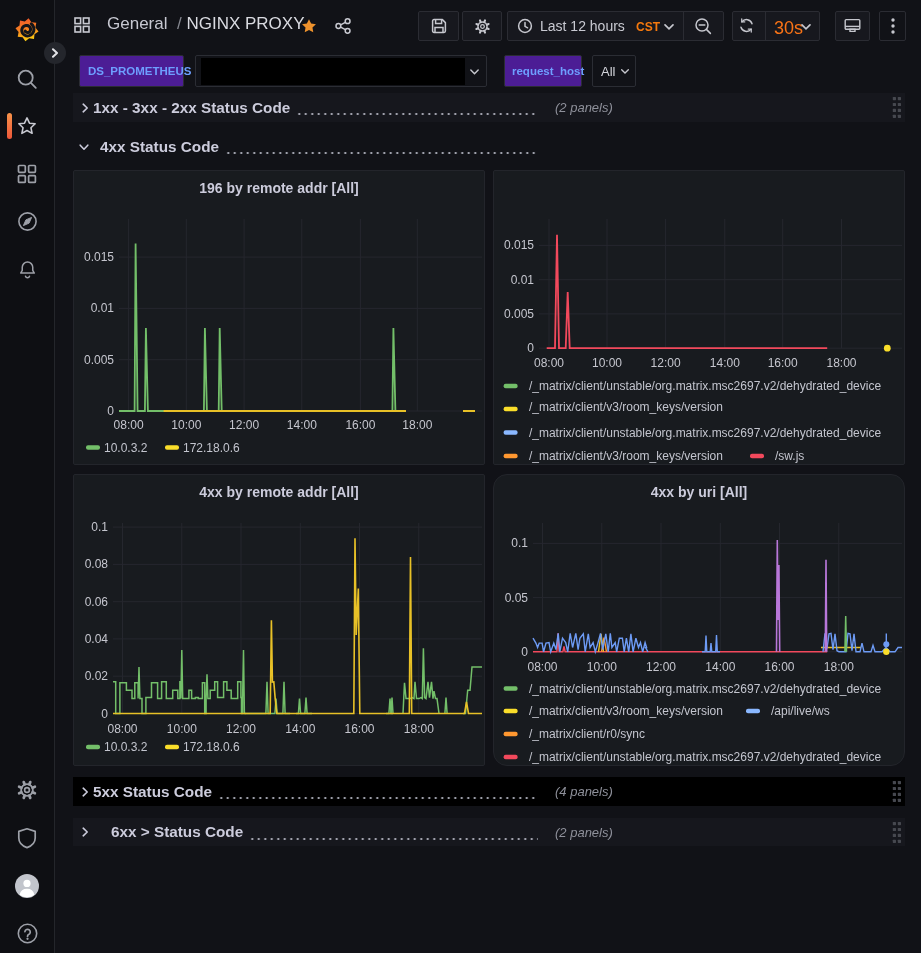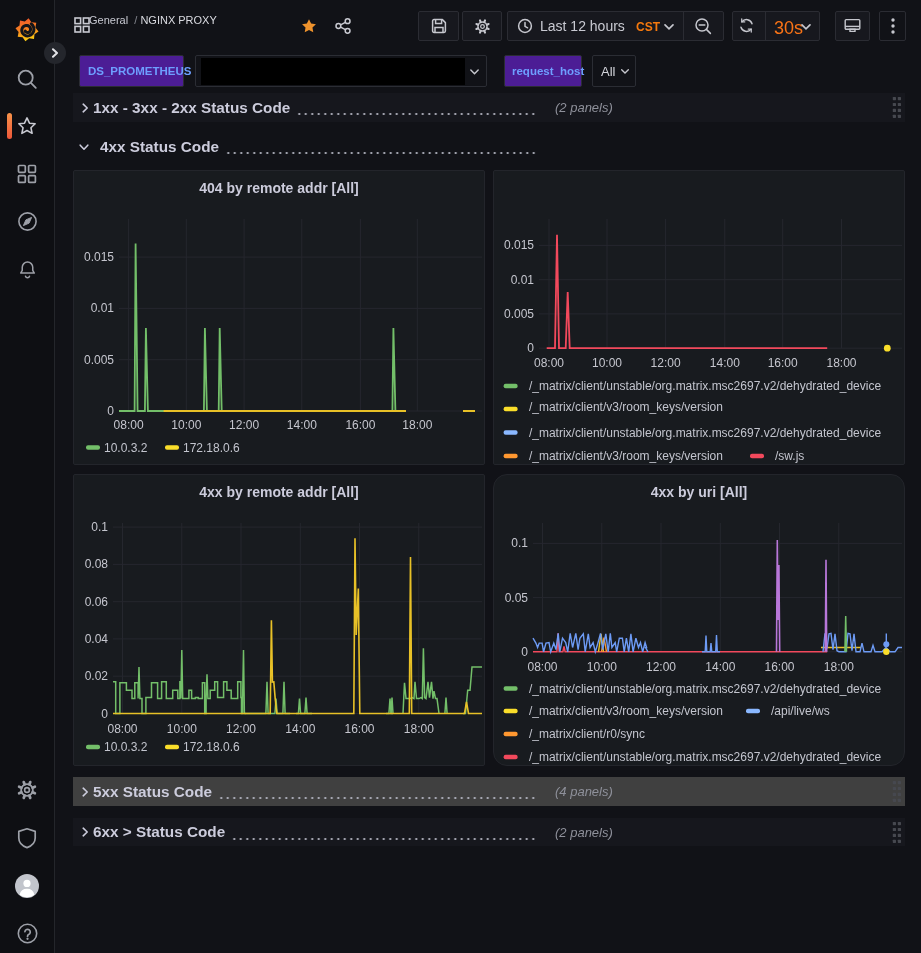--- a/index.html
+++ b/index.html
@@ -98,21 +98,21 @@
 </div>
 
 <div class="topnav"></div>
 
 <svg class="abs" style="left:74px;top:17px;" width="16" height="16" viewBox="0 0 16 16" fill="none" stroke="#C9CAD2" stroke-width="1.6">
   <rect x="1" y="1" width="5.6" height="5.6"></rect>
     <rect x="9.4" y="1" width="5.6" height="5.6"></rect>
   <rect x="1" y="9.4" width="5.6" height="5.6"></rect>
     <rect x="9.4" y="9.4" width="5.6" height="5.6"></rect>
 </svg>
-<div class="abs" style="left:89px;top:14px;font-size:11px;color:#C7C8D1;">General&nbsp; <span style="color:#85878f;">/</span> <span style="color:#DADBE1;">NGINX PROXY</span></div>
+<div class="abs" style="left:107px;top:14px;font-size:17px;color:#C7C8D1;">General&nbsp; <span style="color:#85878f;">/</span> <span style="color:#DADBE1;">NGINX PROXY</span></div>
 
 <svg class="abs" style="left:301px;top:18px;" width="16" height="16" viewBox="0 0 24 24">
   <path fill="#EE922D" d="M12 1.8 L15.2 8.3 L22.4 9.3 L17.2 14.3 L18.4 21.4 L12 18 L5.6 21.4 L6.8 14.3 L1.6 9.3 L8.8 8.3 Z"></path>
 </svg>
 
 <svg class="abs" style="left:335px;top:18px;" width="16" height="16" viewBox="0 0 16 16" fill="none" stroke="#C9CAD2" stroke-width="1.5">
   <circle cx="12.6" cy="3.2" r="2.4"></circle>
     <circle cx="3.4" cy="8" r="2.4"></circle>
     <circle cx="12.6" cy="12.8" r="2.4"></circle>
   <path d="M5.6 6.9 L10.4 4.3 M5.6 9.1 L10.4 11.7"></path>
@@ -222,21 +222,21 @@
 </div>
 <div class="rowhdr" style="left:73px;top:132px;width:832px;height:29px;">
   <svg style="margin-left:5px;flex:0 0 auto;" width="12" height="12" viewBox="0 0 12 12" fill="none" stroke="#CCCCDC" stroke-width="1.6" stroke-linecap="round" stroke-linejoin="round">
       <path d="M2.2 4.2 L6 8.2 L9.8 4.2"></path>
     </svg>
   <span style="margin-left:10px;white-space:nowrap;">4xx Status Code</span>
   <div class="dots" style="flex:1 1 auto;margin:14px 0 0 6px;"></div>
   <div style="flex:0 0 auto;width:367px;"></div>
 
 </div>
-<div class="rowhdr" style="left:73px;top:777px;width:832px;height:29px;background:#404040;text-align:center;">
+<div class="rowhdr" style="left:73px;top:777px;width:832px;height:29px;background:#000000;text-align:center;">
   <svg style="margin-left:6px;flex:0 0 auto;" width="12" height="12" viewBox="0 0 12 12" fill="none" stroke="#CCCCDC" stroke-width="1.6" stroke-linecap="round" stroke-linejoin="round">
       <path d="M4.2 2.2 L8.2 6 L4.2 9.8"></path>
     </svg>
   <span style="margin-left:2px;white-space:nowrap;">5xx Status Code</span>
   <div class="dots" style="flex:1 1 auto;margin:14px 0 0 6px;"></div>
   <div style="flex:0 0 auto;width:367px;"></div>
   <span class="pcount">(4 panels)</span>
   <svg class="abs" style="right:3px;top:4px;" width="10" height="21" viewBox="0 0 10 21" fill="#46484F">
       <rect x="0.8" y="0.0" width="3.2" height="3.2" rx="0.6"></rect>
       <rect x="5.8" y="0.0" width="3.2" height="3.2" rx="0.6"></rect>
@@ -245,38 +245,38 @@
       <rect x="0.8" y="11.8" width="3.2" height="3.2" rx="0.6"></rect>
       <rect x="5.8" y="11.8" width="3.2" height="3.2" rx="0.6"></rect>
       <rect x="0.8" y="17.7" width="3.2" height="3.2" rx="0.6"></rect>
       <rect x="5.8" y="17.7" width="3.2" height="3.2" rx="0.6"></rect>
     </svg>
 </div>
 <div class="rowhdr" style="left:73px;top:818px;width:832px;height:28px;background:#16171D;">
   <svg style="margin-left:6px;flex:0 0 auto;" width="12" height="12" viewBox="0 0 12 12" fill="none" stroke="#CCCCDC" stroke-width="1.6" stroke-linecap="round" stroke-linejoin="round">
       <path d="M4.2 2.2 L8.2 6 L4.2 9.8"></path>
     </svg>
-  <span style="margin-left:2px;white-space:nowrap;">6xx &gt; Status Code</span>
+  <span style="margin-left:20px;white-space:nowrap;">6xx &gt; Status Code</span>
   <div class="dots" style="flex:1 1 auto;margin:14px 0 0 6px;"></div>
   <div style="flex:0 0 auto;width:367px;"></div>
   <span class="pcount">(2 panels)</span>
   <svg class="abs" style="right:3px;top:4px;" width="10" height="21" viewBox="0 0 10 21" fill="#46484F">
       <rect x="0.8" y="0.0" width="3.2" height="3.2" rx="0.6"></rect>
       <rect x="5.8" y="0.0" width="3.2" height="3.2" rx="0.6"></rect>
       <rect x="0.8" y="5.9" width="3.2" height="3.2" rx="0.6"></rect>
       <rect x="5.8" y="5.9" width="3.2" height="3.2" rx="0.6"></rect>
       <rect x="0.8" y="11.8" width="3.2" height="3.2" rx="0.6"></rect>
       <rect x="5.8" y="11.8" width="3.2" height="3.2" rx="0.6"></rect>
       <rect x="0.8" y="17.7" width="3.2" height="3.2" rx="0.6"></rect>
       <rect x="5.8" y="17.7" width="3.2" height="3.2" rx="0.6"></rect>
     </svg>
 </div>
 
 <div class="panel" style="left:73px;top:170px;width:412px;height:295px;">
- <div class="ptitle" style="top:9px;">404 by remote addr [All]</div>
+ <div class="ptitle" style="top:9px;">196 by remote addr [All]</div>
  <svg class="abs" style="left:0;top:0;" width="410" height="293" viewBox="0 0 410 293">
   <line x1="54.6" y1="48" x2="54.6" y2="240" stroke="#25272E" stroke-width="1"></line>
 <line x1="112.3" y1="48" x2="112.3" y2="240" stroke="#25272E" stroke-width="1"></line>
 <line x1="170.1" y1="48" x2="170.1" y2="240" stroke="#25272E" stroke-width="1"></line>
 <line x1="227.8" y1="48" x2="227.8" y2="240" stroke="#25272E" stroke-width="1"></line>
 <line x1="286.4" y1="48" x2="286.4" y2="240" stroke="#25272E" stroke-width="1"></line>
 <line x1="343.3" y1="48" x2="343.3" y2="240" stroke="#25272E" stroke-width="1"></line>
 <line x1="45" y1="86.1" x2="408" y2="86.1" stroke="#25272E" stroke-width="1"></line>
 <line x1="45" y1="137.4" x2="408" y2="137.4" stroke="#25272E" stroke-width="1"></line>
 <line x1="45" y1="188.7" x2="408" y2="188.7" stroke="#25272E" stroke-width="1"></line>

